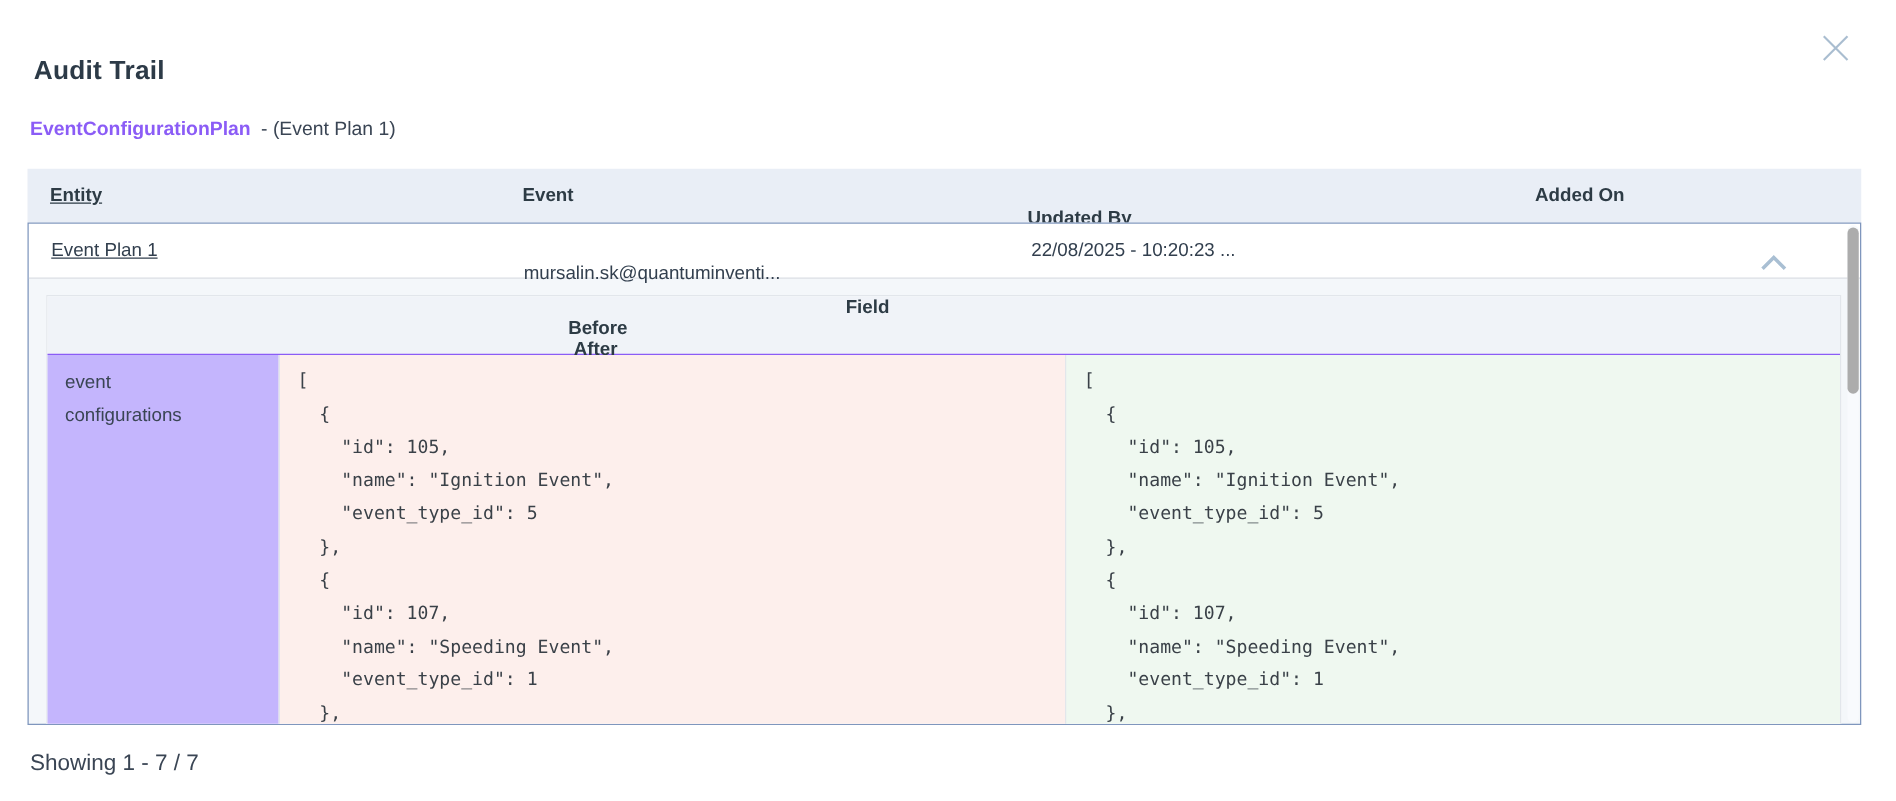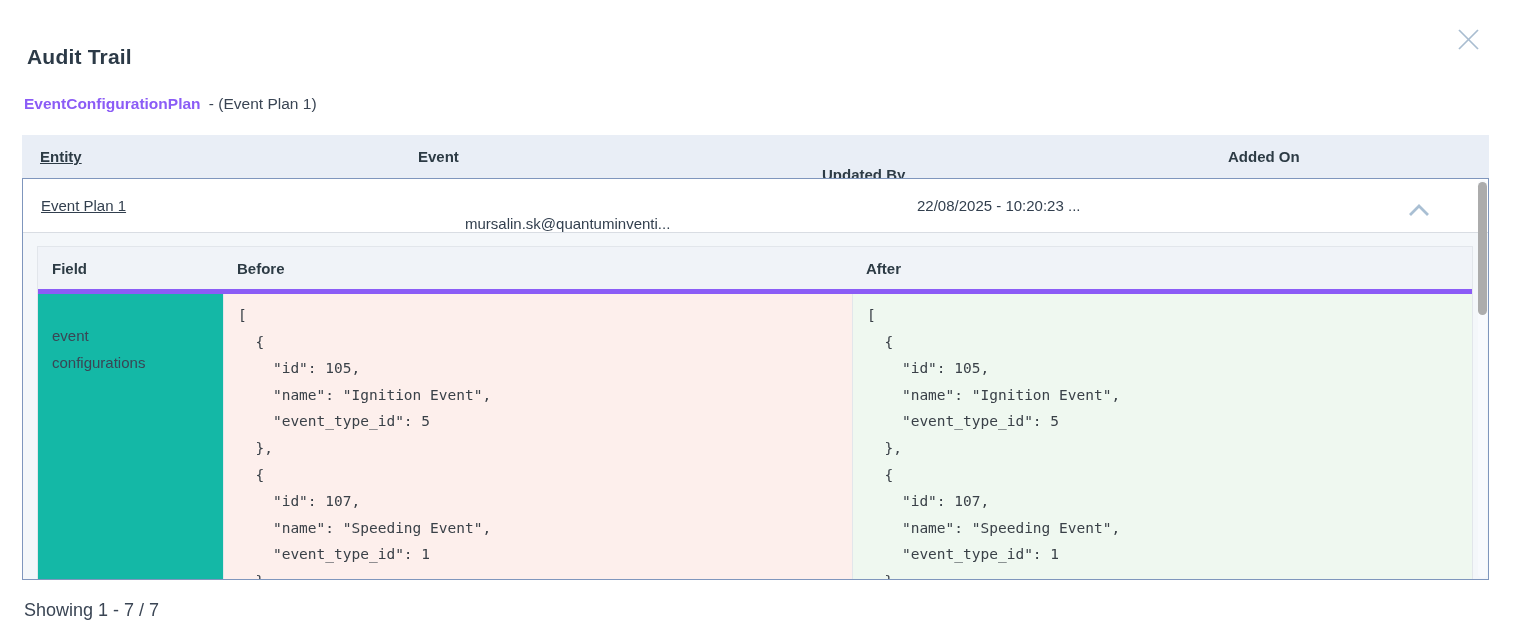--- a/index.html
+++ b/index.html
@@ -39,43 +39,42 @@
   .col-updatedby { width: 406px; margin-top: 35px; }
   .col-addedon { width: 279px; }
 
   .row-group {
     position: relative; height: 402px;
     border: 1px solid #7f96bd;
     background: #f4f7fa;
     overflow: hidden;
   }
   .data-row {
-    display: flex; height: 54px; align-items: center;
+    display: flex; height: 44px; align-items: center;
     background: #fff; border-bottom: 1px solid #d9dde3;
     cursor: pointer;
-    gap: 46px;
   }
   .data-row .td { font-size: 15px; color: #323f4e; padding-left: 18px; white-space: nowrap; overflow: hidden; }
 
   .collapse-chevron {
     position: absolute; top: 24px; right: 58px;
     width: 22px; height: 14px; cursor: pointer;
   }
 
   .detail-wrap { padding: 13px 14px 0 14px; }
   .inner-table { width: 1436px; border: 1px solid #e2e6eb; background: #fff; }
-  .ihead { display: flex; height: 47px; background: #f0f3f8; border-bottom: 5px solid #8b5cf6; align-items: center; }
+  .ihead { display: flex; height: 47px; background: #f0f3f8; border-bottom: 1px solid #8b5cf6; align-items: center; flex-direction: column; }
   .ihead .ith { font-weight: bold; font-size: 15px; color: #2d3b45; padding-left: 14px; }
   .icol-field { width: 185px; }
   .icol-before { width: 629px; }
   .icol-after { width: 620px; }
 
   .ibody { display: flex; align-items: stretch; min-height: 320px; }
   .field-cell {
-    width: 185px; background: #14b8a6; padding: 28px 14px;
+    width: 185px; background: #c4b5fd; padding: 8px 14px;
     font-size: 15px; line-height: 27px; color: #3a4554;
   }
   .field-cell .field-label { display: block; max-width: 130px; }
   .before-cell {
     width: 629px; background: #fdefec; border-left: 1px solid #e2e6eb;
   }
   .after-cell {
     flex: 1; background: #eff8f0; border-left: 1px solid #e2e6eb;
   }
   pre.code {

